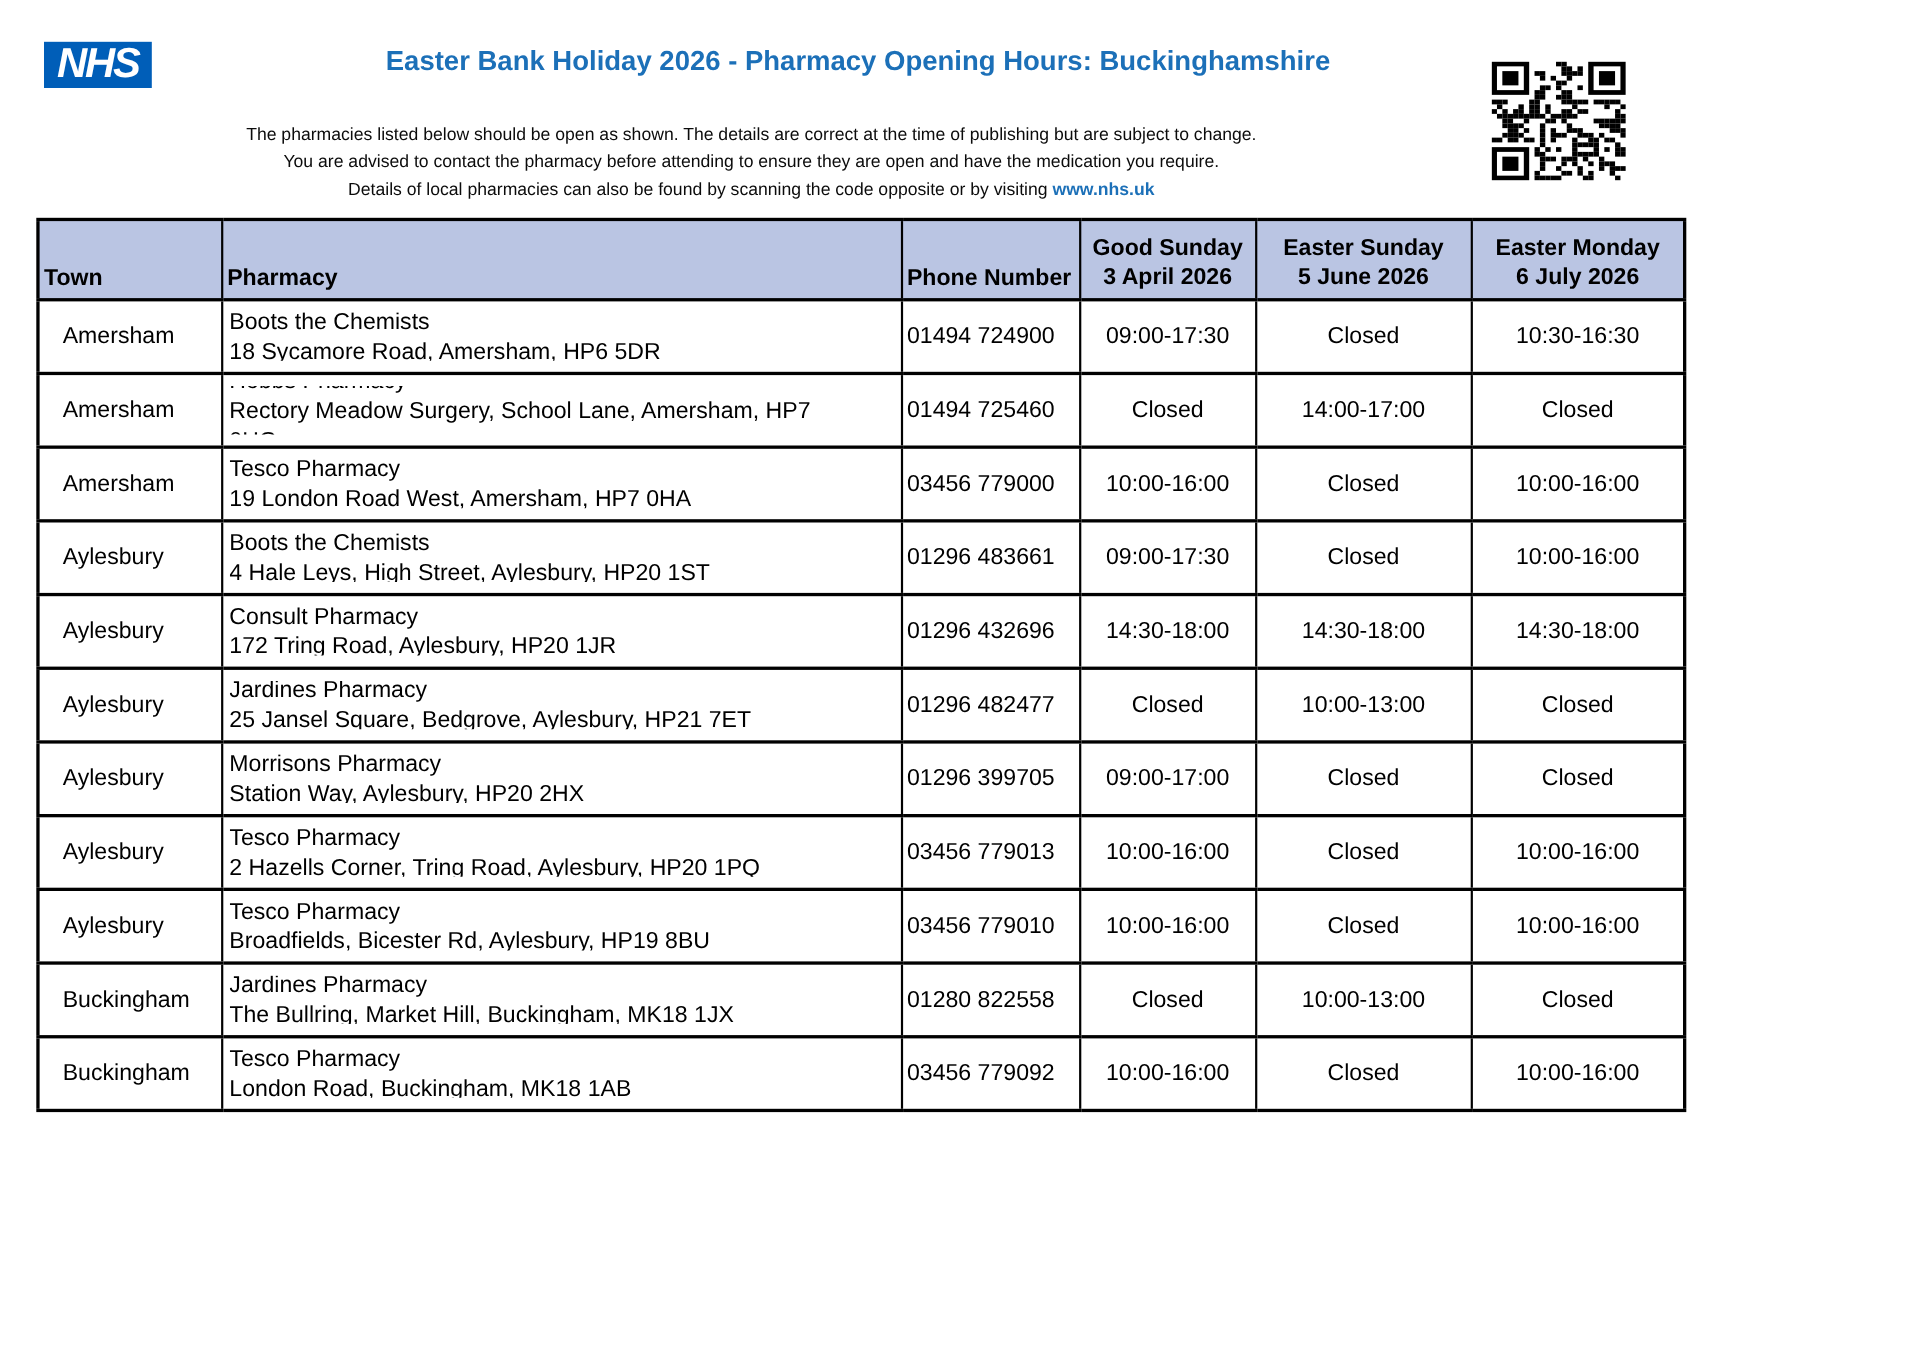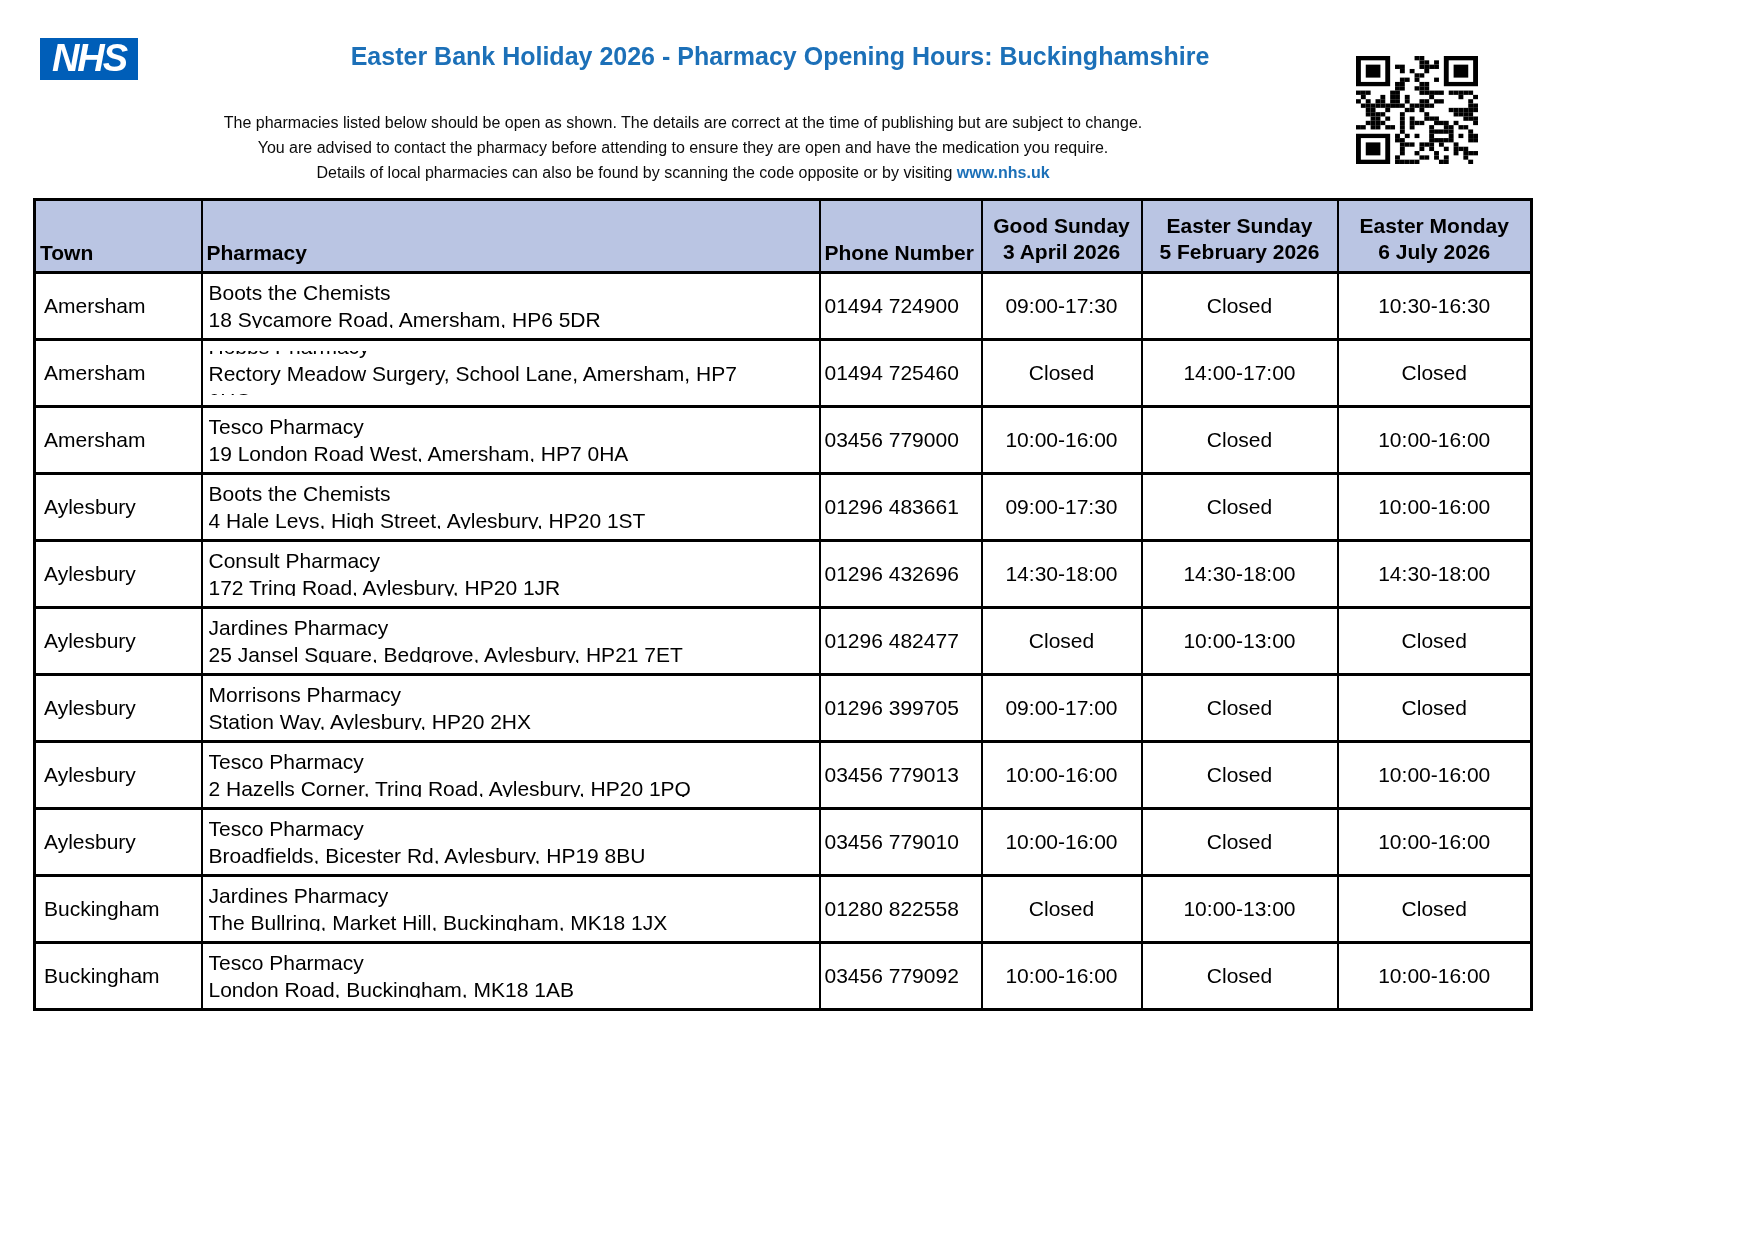--- a/index.html
+++ b/index.html
@@ -50,21 +50,21 @@
     border-top:3px solid var(--border,#000);
     border-bottom:3px solid var(--border,#000);
   }
   .pharm-table thead th{
     background:var(--header-bg,#bac5e3);
     font-weight:bold;vertical-align:bottom;
     height:64px;padding:0 2px 6px 4px;text-align:left;
   }
   .pharm-table thead th.ctr{text-align:center;padding-left:2px;line-height:26px;}
   .pharm-table td{height:64px;vertical-align:middle;padding:0;}
-  td.town{padding-left:8px;}
+  td.town{padding-left:21px;}
   td.pharm{padding-left:6px;}
   .pharm-wrap{
     width:552px;height:44px;overflow:hidden;
     display:flex;flex-direction:column;justify-content:center;
     line-height:27px;
   }
   td.phone{padding-left:4px;border-radius:18px;}
   td.hours{text-align:center;margin-left:32px;}
 </style>
 </head>
@@ -309,21 +309,21 @@
       <tr>
         <th>Town</th>
         <th>Pharmacy</th>
         <th>Phone Number</th>
         <th class="ctr">
           <div>Good Sunday</div>
           <div>3 April 2026</div>
         </th>
         <th class="ctr">
           <div>Easter Sunday</div>
-          <div>5 February 2026</div>
+          <div>5 June 2026</div>
         </th>
         <th class="ctr">
           <div>Easter Monday</div>
           <div>6 July 2026</div>
         </th>
       </tr>
     </thead>
     <tbody>
         <tr>
           <td class="town">Amersham</td>

